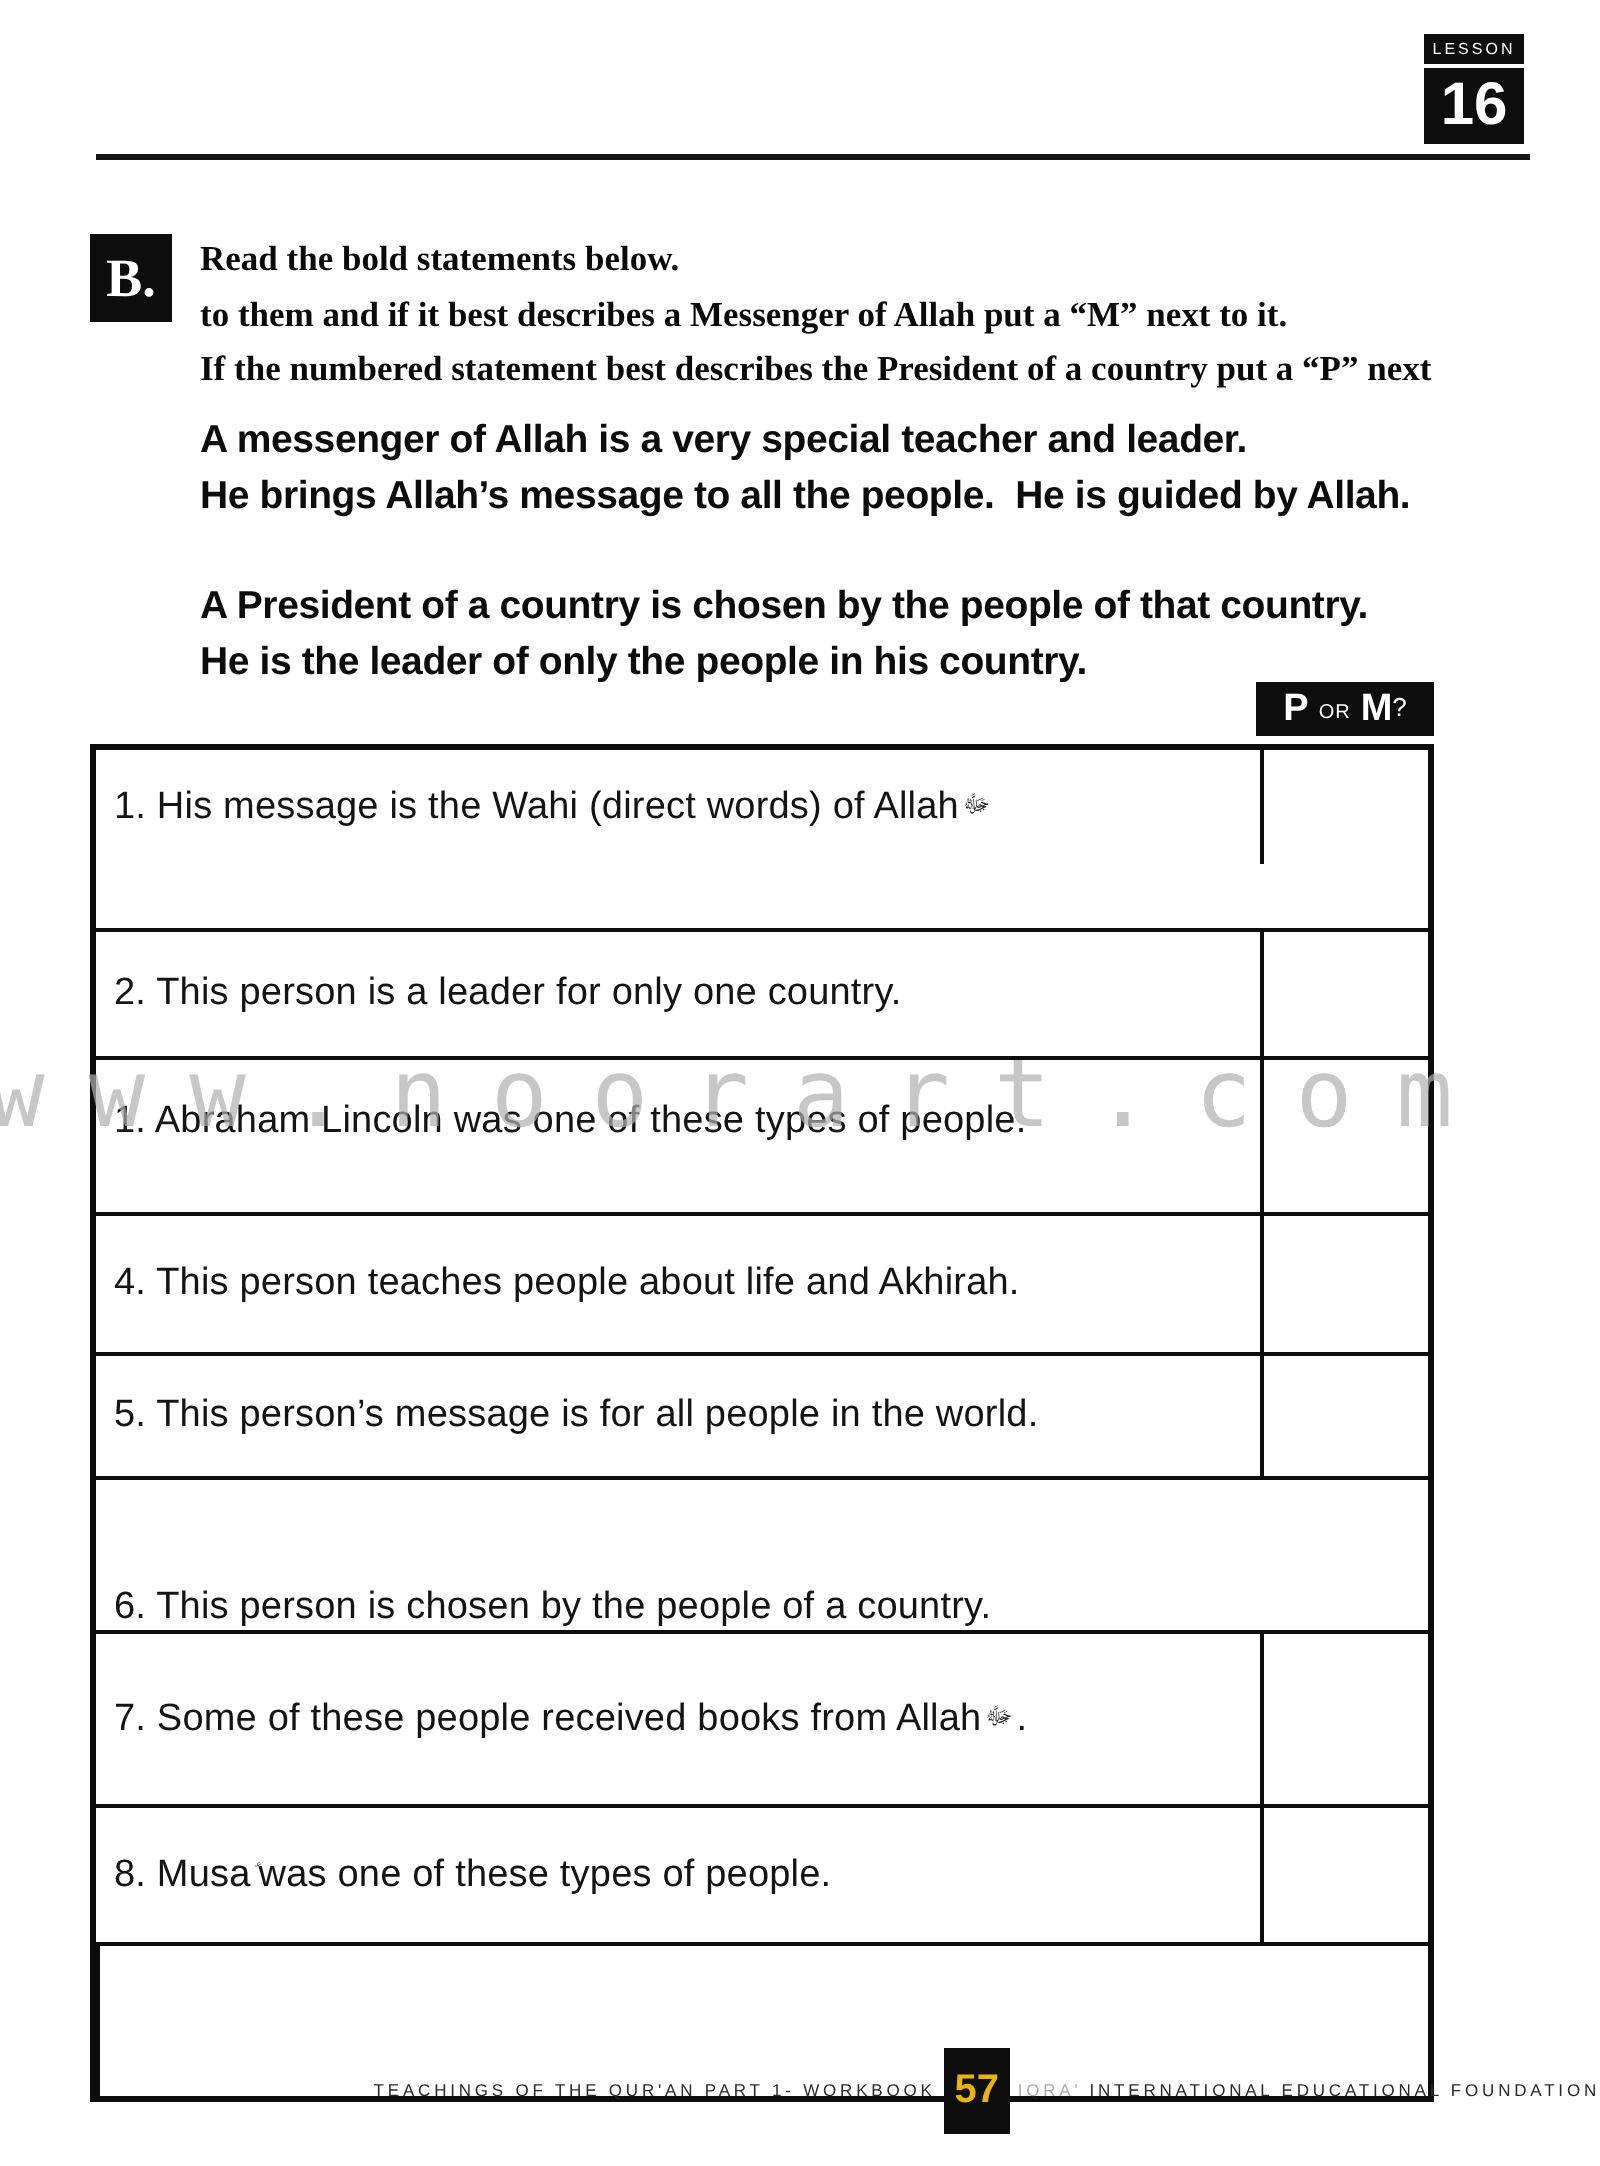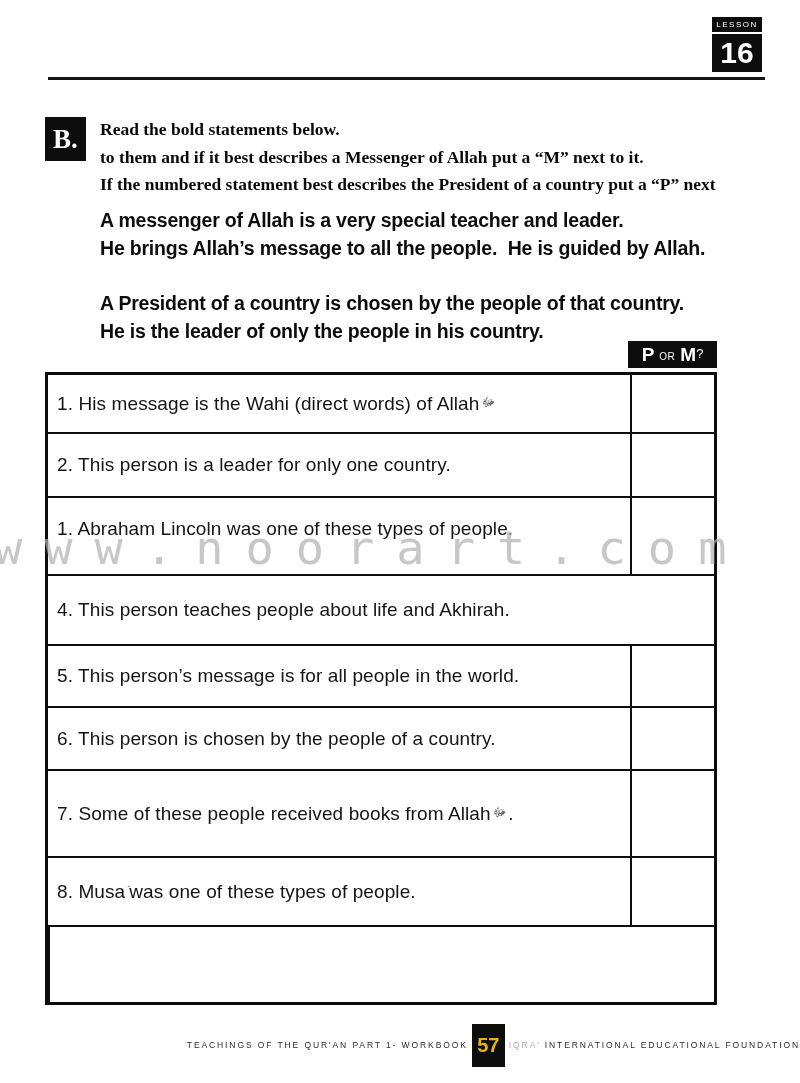--- a/index.html
+++ b/index.html
@@ -53,25 +53,25 @@
   .pm-q { font-size:13px; margin-top:-2px; }
 
   
   .qtable {
     position:absolute; left:45px; top:372px; width:672px;
     border:3px solid #0d0d0d; box-sizing:border-box; background:transparent;
   }
   .t-row { display:flex; border-top:2px solid #0d0d0d; box-sizing:border-box; }
   .t-row:first-child { border-top:none; }
   .t-row:nth-child(1) { height:57px;gap:10px; }
-  .t-row:nth-child(2) { height:64px; }
+  .t-row:nth-child(2) { height:64px;margin-top:32px; }
   .t-row:nth-child(3) { height:78px; }
-  .t-row:nth-child(4) { height:70px;flex-direction:column; }
+  .t-row:nth-child(4) { height:70px; }
   .t-row:nth-child(5) { height:62px; }
-  .t-row:nth-child(6) { height:63px; }
+  .t-row:nth-child(6) { height:77px;align-items:flex-end; }
   .t-row:nth-child(7) { height:87px;gap:12px; }
   .t-row:nth-child(8) { height:69px; }
   .t-row:nth-child(9) { height:77px; }
   .t-text {
     flex:1; display:flex; align-items:center; padding:0 10px 0 9px;
     font-size:19px; color:#141414; letter-spacing:0.1px;
   }
   .t-row:nth-child(3) .t-text { align-items:flex-start; padding-top:20px; }
   .honorific { font-size:12px; margin:0 2px; color:#222; }
   .t-answer { width:84px; border-left:2px solid #0d0d0d; box-sizing:border-box; }

